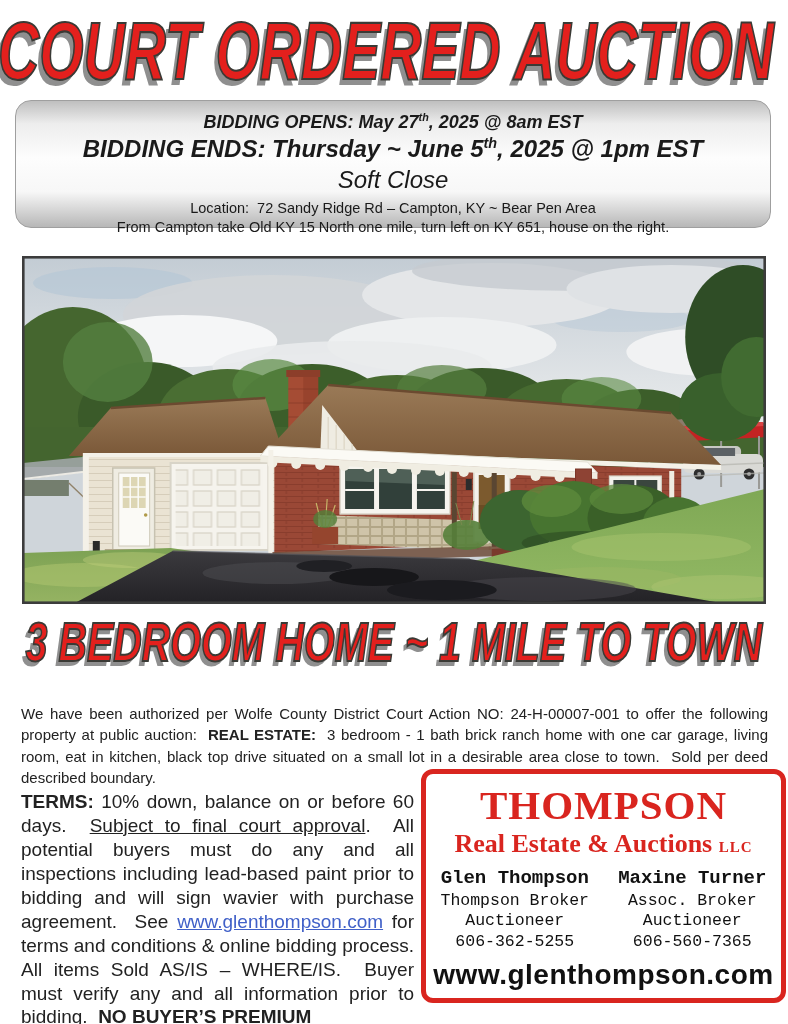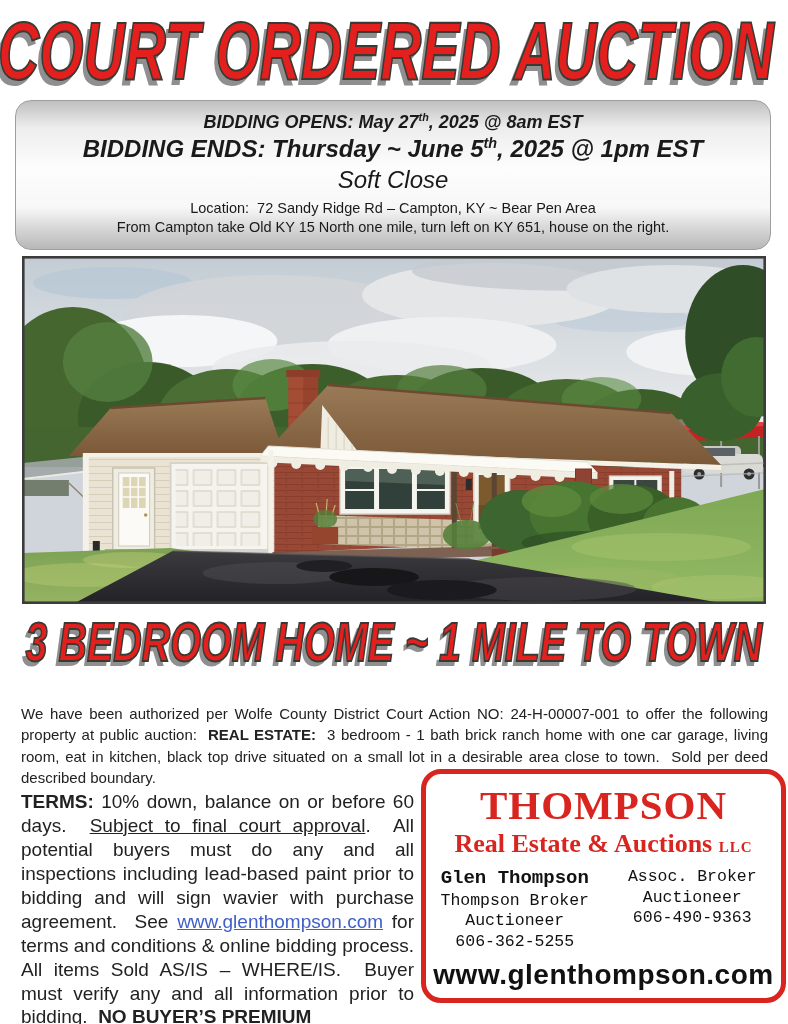--- a/index.html
+++ b/index.html
@@ -15,21 +15,21 @@
     display:flex;align-items:center;justify-content:center;}
   .title-wrap .red-display{font-size:57px;transform:scale(1.0,1.42);}
   .subhead-wrap{position:absolute;top:604px;left:0;right:0;height:76px;
     display:flex;align-items:center;justify-content:center;}
   .subhead-wrap .red-display{font-size:42px;transform:scale(0.94,1.33);}
   .online-wrap{position:absolute;top:926px;left:0;width:415px;height:92px;
     display:flex;align-items:center;justify-content:center;}
   .online-wrap .red-display{font-size:50px;transform:scale(1.0,1.32);}
 
   
-  .info-box{position:absolute;top:100px;left:15px;width:756px;height:150px;
+  .info-box{position:absolute;top:100px;left:15px;width:756px;height:128px;
     border:1px solid #9f9f9f;border-radius:16px;
     background:linear-gradient(180deg,#bfbfbf 0%,#ededed 18%,#fdfdfd 45%,#f7f7f7 72%,#b7b7b7 100%);
     text-align:center;box-sizing:border-box;padding-top:11px;color:#1a1a1a;}
   .line-opens{font-style:italic;font-weight:bold;font-size:18px;margin:0 0 2px 0;}
   .line-ends{font-style:italic;font-weight:bold;font-size:24px;margin:2px 0 3px 0;}
   .line-soft{font-style:italic;font-weight:normal;font-size:24px;margin:3px 0 6px 0;}
   .line-loc,.line-dir{font-size:14.5px;margin:3px 0;white-space:pre-wrap;}
   .info-box sup{font-size:60%;vertical-align:super;line-height:0;}
 
   
@@ -41,21 +41,21 @@
   .description{position:absolute;top:688px;left:21px;width:747px;
     font-size:15px;line-height:1.43;color:#222;text-align:justify;white-space:pre-wrap;}
   .terms{position:absolute;top:771px;left:21px;width:393px;
     font-size:19px;line-height:1.26;color:#222;text-align:justify;white-space:pre-wrap;}
   .b{font-weight:bold;}
   .u{text-decoration:underline;}
   .link{color:#4060c8;text-decoration:underline;}
 
   
   .card{position:absolute;top:769px;left:421px;width:365px;height:234px;
-    border:5px solid #d9251f;border-radius:20px;background:#fff;
+    border:5px solid #d9251f;border-radius:12px;background:#fff;
     box-sizing:border-box;text-align:center;padding-top:10px;}
   .card .agency-name{font-family:"Liberation Serif", serif;font-weight:bold;
     color:#d9251f;font-size:41px;line-height:1.05;letter-spacing:1px;}
   .card .tagline{font-family:"Liberation Serif", serif;font-weight:bold;
     color:#d9251f;font-size:26px;line-height:1.15;margin-top:2px;}
   .card .tagline .llc{font-size:15px;letter-spacing:1px;}
   .agents{display:flex;margin-top:8px;}
   .agent{flex:1;font-family:Liberation Mono, monospace;color:#111;}
   .agent .a-name{font-weight:bold;font-size:19px;line-height:1.25;}
   .agent .a-line{font-size:16.5px;line-height:1.25;}
@@ -377,22 +377,23 @@
     <div class="agency-name">THOMPSON</div>
     <div class="tagline"><span>Real Estate &amp; Auctions</span> <span class="llc">LLC</span></div>
     <div class="agents">
       <div class="agent">
         <div class="a-name">Glen Thompson</div>
         <div class="a-line">Thompson Broker</div>
         <div class="a-line">Auctioneer</div>
         <div class="a-line">606-362-5255</div>
       </div>
       <div class="agent">
+        <div class="a-name">Maxine Turner</div>
         <div class="a-line">Assoc. Broker</div>
         <div class="a-line">Auctioneer</div>
-        <div class="a-line">606-490-9363</div>
+        <div class="a-line">606-560-7365</div>
       </div>
     </div>
     <div class="website">www.glenthompson.com</div>
   </div>
 
 
 </div>
 
 </body></html>

